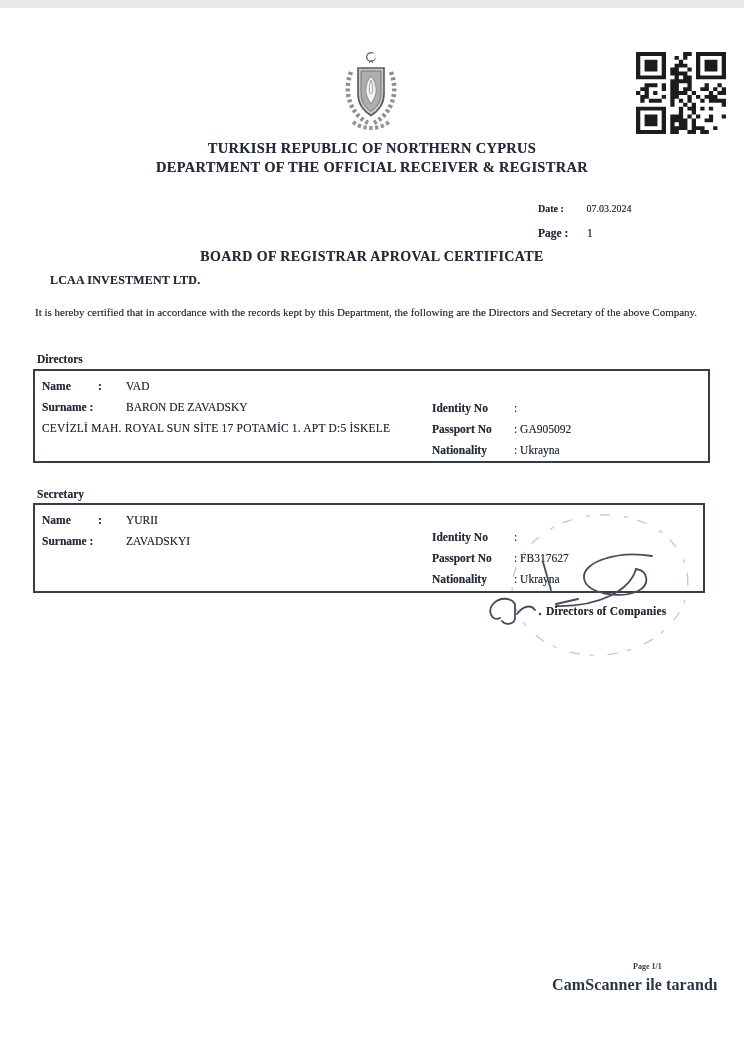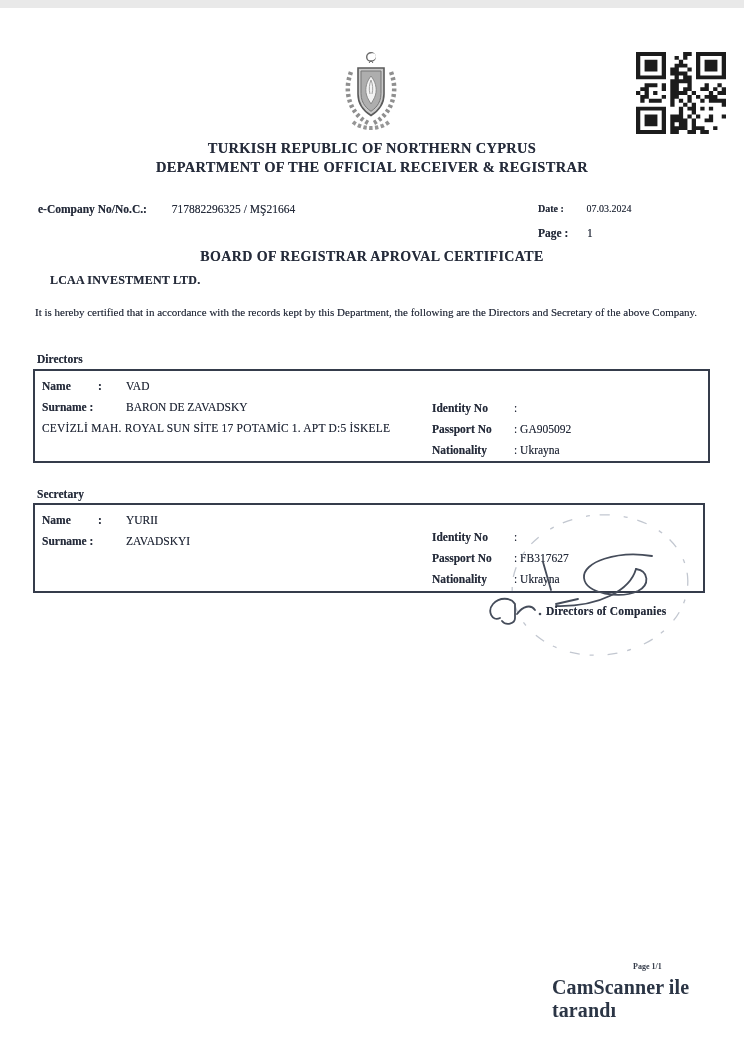--- a/index.html
+++ b/index.html
@@ -41,21 +41,21 @@
   .box-directors{left:33px;top:361px;width:677px;height:94px;}
   .box-secretary{left:33px;top:495px;width:672px;height:90px;padding-left:8px;}
   .lbl-directors{left:37px;top:345px;}
   .lbl-secretary{left:37px;top:480px;}
   .rcol-directors{top:27px;}
   .rcol-secretary{top:22px;}
   
   .registrar-label{left:546px;top:597px;font-size:11.5px;font-weight:700;letter-spacing:.2px;}
   
   .page-indicator{left:633px;top:954px;font-size:8px;font-weight:700;color:#333a48;}
-  .scanner-text{left:552px;top:968px;font-size:20px;font-weight:600;color:#2b3545;letter-spacing:.1px;}
+  .scanner-text{left:552px;top:968px;font-size:16px;font-weight:600;color:#2b3545;letter-spacing:.1px;}
 </style>
 </head>
 <body>
 
 <div class="page">
 
   <svg class="abs" style="left:341px;top:42px;" width="60" height="86" viewBox="0 0 60 86">
     <g fill="none" stroke="#6a6a6a">
       <circle cx="30" cy="7" r="4.3" stroke-width="1.4"></circle>
       <circle cx="31.8" cy="6.4" r="3.1" stroke="none" fill="#ffffff"></circle>
@@ -72,24 +72,20 @@
 
   <svg class="abs" id="qr-svg" style="left:636px;top:44px;" width="90" height="82" viewBox="0 0 21 21" preserveAspectRatio="none">
       <path d="M0 0h1v1h-1zM1 0h1v1h-1zM2 0h1v1h-1zM3 0h1v1h-1zM4 0h1v1h-1zM5 0h1v1h-1zM6 0h1v1h-1zM11 0h1v1h-1zM12 0h1v1h-1zM14 0h1v1h-1zM15 0h1v1h-1zM16 0h1v1h-1zM17 0h1v1h-1zM18 0h1v1h-1zM19 0h1v1h-1zM20 0h1v1h-1zM0 1h1v1h-1zM6 1h1v1h-1zM9 1h1v1h-1zM11 1h1v1h-1zM14 1h1v1h-1zM20 1h1v1h-1zM0 2h1v1h-1zM2 2h1v1h-1zM3 2h1v1h-1zM4 2h1v1h-1zM6 2h1v1h-1zM10 2h1v1h-1zM14 2h1v1h-1zM16 2h1v1h-1zM17 2h1v1h-1zM18 2h1v1h-1zM20 2h1v1h-1zM0 3h1v1h-1zM2 3h1v1h-1zM3 3h1v1h-1zM4 3h1v1h-1zM6 3h1v1h-1zM9 3h1v1h-1zM10 3h1v1h-1zM11 3h1v1h-1zM14 3h1v1h-1zM16 3h1v1h-1zM17 3h1v1h-1zM18 3h1v1h-1zM20 3h1v1h-1zM0 4h1v1h-1zM2 4h1v1h-1zM3 4h1v1h-1zM4 4h1v1h-1zM6 4h1v1h-1zM8 4h1v1h-1zM9 4h1v1h-1zM12 4h1v1h-1zM14 4h1v1h-1zM16 4h1v1h-1zM17 4h1v1h-1zM18 4h1v1h-1zM20 4h1v1h-1zM0 5h1v1h-1zM6 5h1v1h-1zM8 5h1v1h-1zM9 5h1v1h-1zM10 5h1v1h-1zM11 5h1v1h-1zM14 5h1v1h-1zM20 5h1v1h-1zM0 6h1v1h-1zM1 6h1v1h-1zM2 6h1v1h-1zM3 6h1v1h-1zM4 6h1v1h-1zM5 6h1v1h-1zM6 6h1v1h-1zM9 6h1v1h-1zM11 6h1v1h-1zM12 6h1v1h-1zM14 6h1v1h-1zM15 6h1v1h-1zM16 6h1v1h-1zM17 6h1v1h-1zM18 6h1v1h-1zM19 6h1v1h-1zM20 6h1v1h-1zM8 7h1v1h-1zM9 7h1v1h-1zM10 7h1v1h-1zM11 7h1v1h-1zM12 7h1v1h-1zM2 8h1v1h-1zM3 8h1v1h-1zM4 8h1v1h-1zM6 8h1v1h-1zM8 8h1v1h-1zM9 8h1v1h-1zM12 8h1v1h-1zM16 8h1v1h-1zM19 8h1v1h-1zM1 9h1v1h-1zM2 9h1v1h-1zM6 9h1v1h-1zM8 9h1v1h-1zM9 9h1v1h-1zM11 9h1v1h-1zM12 9h1v1h-1zM15 9h1v1h-1zM16 9h1v1h-1zM18 9h1v1h-1zM20 9h1v1h-1zM0 10h1v1h-1zM2 10h1v1h-1zM4 10h1v1h-1zM8 10h1v1h-1zM9 10h1v1h-1zM10 10h1v1h-1zM11 10h1v1h-1zM13 10h1v1h-1zM17 10h1v1h-1zM19 10h1v1h-1zM20 10h1v1h-1zM1 11h1v1h-1zM2 11h1v1h-1zM6 11h1v1h-1zM8 11h1v1h-1zM9 11h1v1h-1zM12 11h1v1h-1zM14 11h1v1h-1zM16 11h1v1h-1zM17 11h1v1h-1zM18 11h1v1h-1zM1 12h1v1h-1zM3 12h1v1h-1zM4 12h1v1h-1zM5 12h1v1h-1zM8 12h1v1h-1zM10 12h1v1h-1zM12 12h1v1h-1zM15 12h1v1h-1zM17 12h1v1h-1zM18 12h1v1h-1zM19 12h1v1h-1zM20 12h1v1h-1zM8 13h1v1h-1zM11 13h1v1h-1zM13 13h1v1h-1zM20 13h1v1h-1zM0 14h1v1h-1zM1 14h1v1h-1zM2 14h1v1h-1zM3 14h1v1h-1zM4 14h1v1h-1zM5 14h1v1h-1zM6 14h1v1h-1zM10 14h1v1h-1zM12 14h1v1h-1zM13 14h1v1h-1zM15 14h1v1h-1zM17 14h1v1h-1zM0 15h1v1h-1zM6 15h1v1h-1zM10 15h1v1h-1zM13 15h1v1h-1zM0 16h1v1h-1zM2 16h1v1h-1zM3 16h1v1h-1zM4 16h1v1h-1zM6 16h1v1h-1zM8 16h1v1h-1zM9 16h1v1h-1zM10 16h1v1h-1zM12 16h1v1h-1zM14 16h1v1h-1zM17 16h1v1h-1zM20 16h1v1h-1zM0 17h1v1h-1zM2 17h1v1h-1zM3 17h1v1h-1zM4 17h1v1h-1zM6 17h1v1h-1zM8 17h1v1h-1zM9 17h1v1h-1zM10 17h1v1h-1zM11 17h1v1h-1zM13 17h1v1h-1zM16 17h1v1h-1zM17 17h1v1h-1zM0 18h1v1h-1zM2 18h1v1h-1zM3 18h1v1h-1zM4 18h1v1h-1zM6 18h1v1h-1zM8 18h1v1h-1zM10 18h1v1h-1zM11 18h1v1h-1zM13 18h1v1h-1zM0 19h1v1h-1zM6 19h1v1h-1zM8 19h1v1h-1zM9 19h1v1h-1zM10 19h1v1h-1zM11 19h1v1h-1zM13 19h1v1h-1zM14 19h1v1h-1zM15 19h1v1h-1zM18 19h1v1h-1zM0 20h1v1h-1zM1 20h1v1h-1zM2 20h1v1h-1zM3 20h1v1h-1zM4 20h1v1h-1zM5 20h1v1h-1zM6 20h1v1h-1zM8 20h1v1h-1zM9 20h1v1h-1zM12 20h1v1h-1zM13 20h1v1h-1zM15 20h1v1h-1zM16 20h1v1h-1z" fill="#1c1c1c"></path>
     </svg>
 
   <div class="abs doc-title scanink">
     <div>TURKISH REPUBLIC OF NORTHERN CYPRUS</div>
     <div>DEPARTMENT OF THE OFFICIAL RECEIVER &amp; REGISTRAR</div>
   </div>
 
-  <div class="abs meta-left scanink">
-    <span class="lbl">e-Company No/No.C.:</span>
-    <span class="val">717882296325 / MŞ21664</span>
-  </div>
   <div class="abs meta-date scanink">
     <span class="lbl">Date :</span>
     <span>07.03.2024</span>
   </div>
   <div class="abs meta-page scanink">
     <span class="lbl">Page :</span>
     <span>1</span>
   </div>
 
   <div class="abs cert-title scanink">BOARD OF REGISTRAR APROVAL CERTIFICATE</div>

